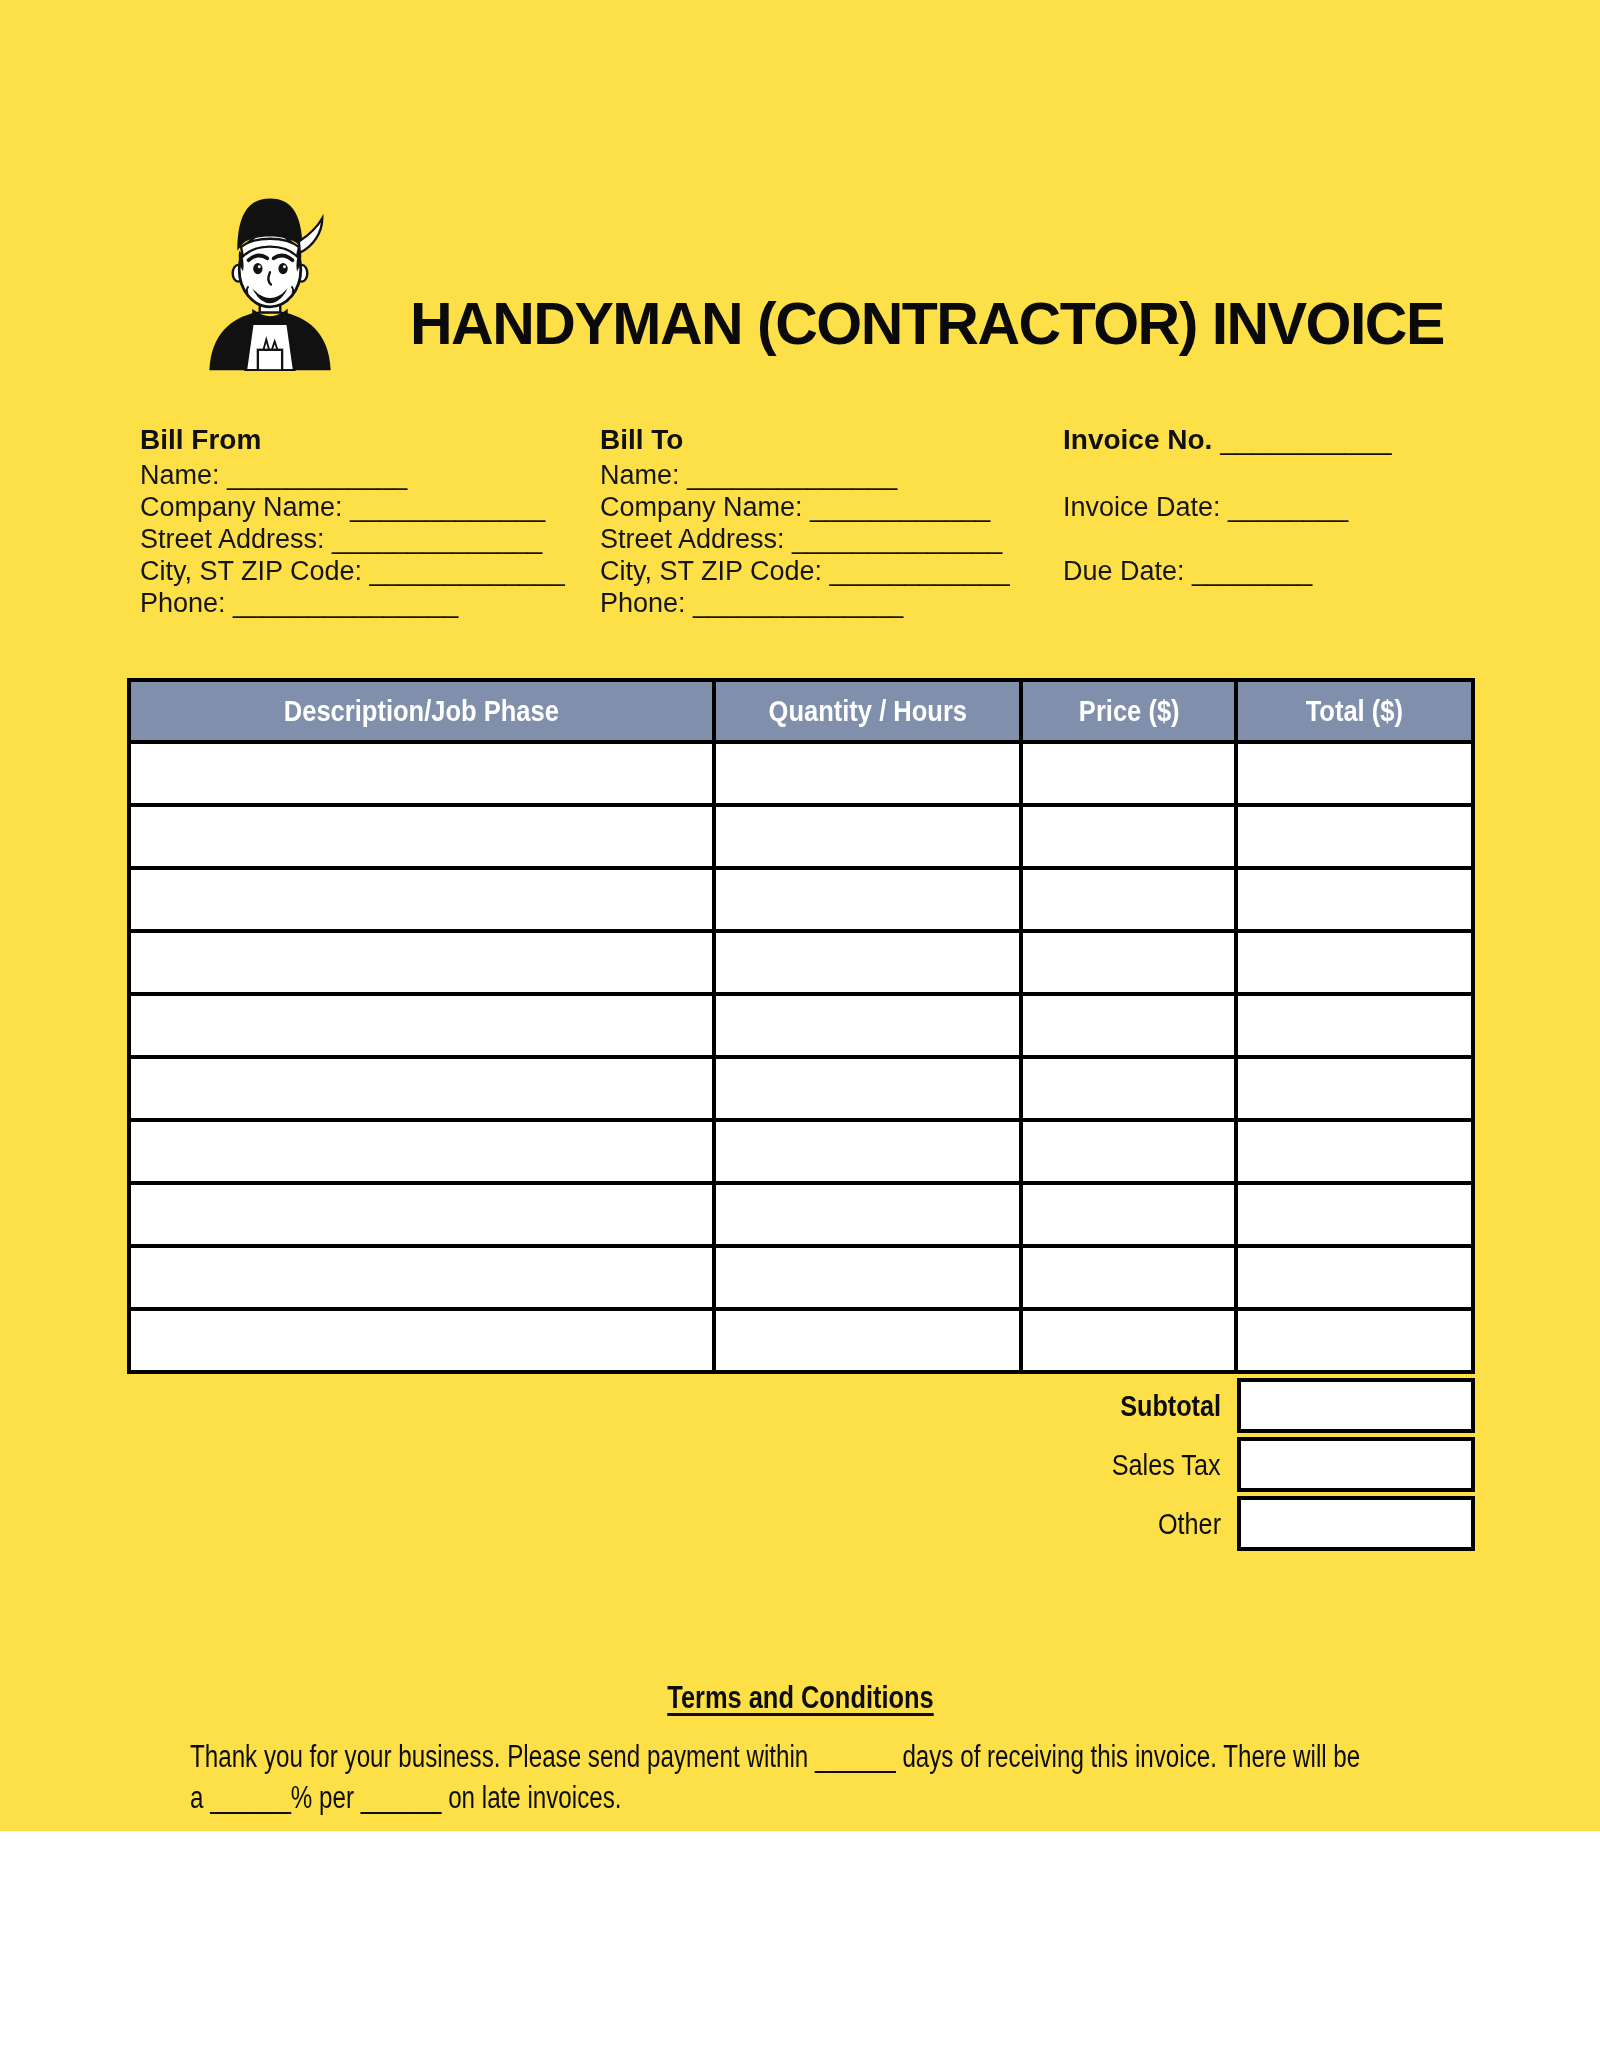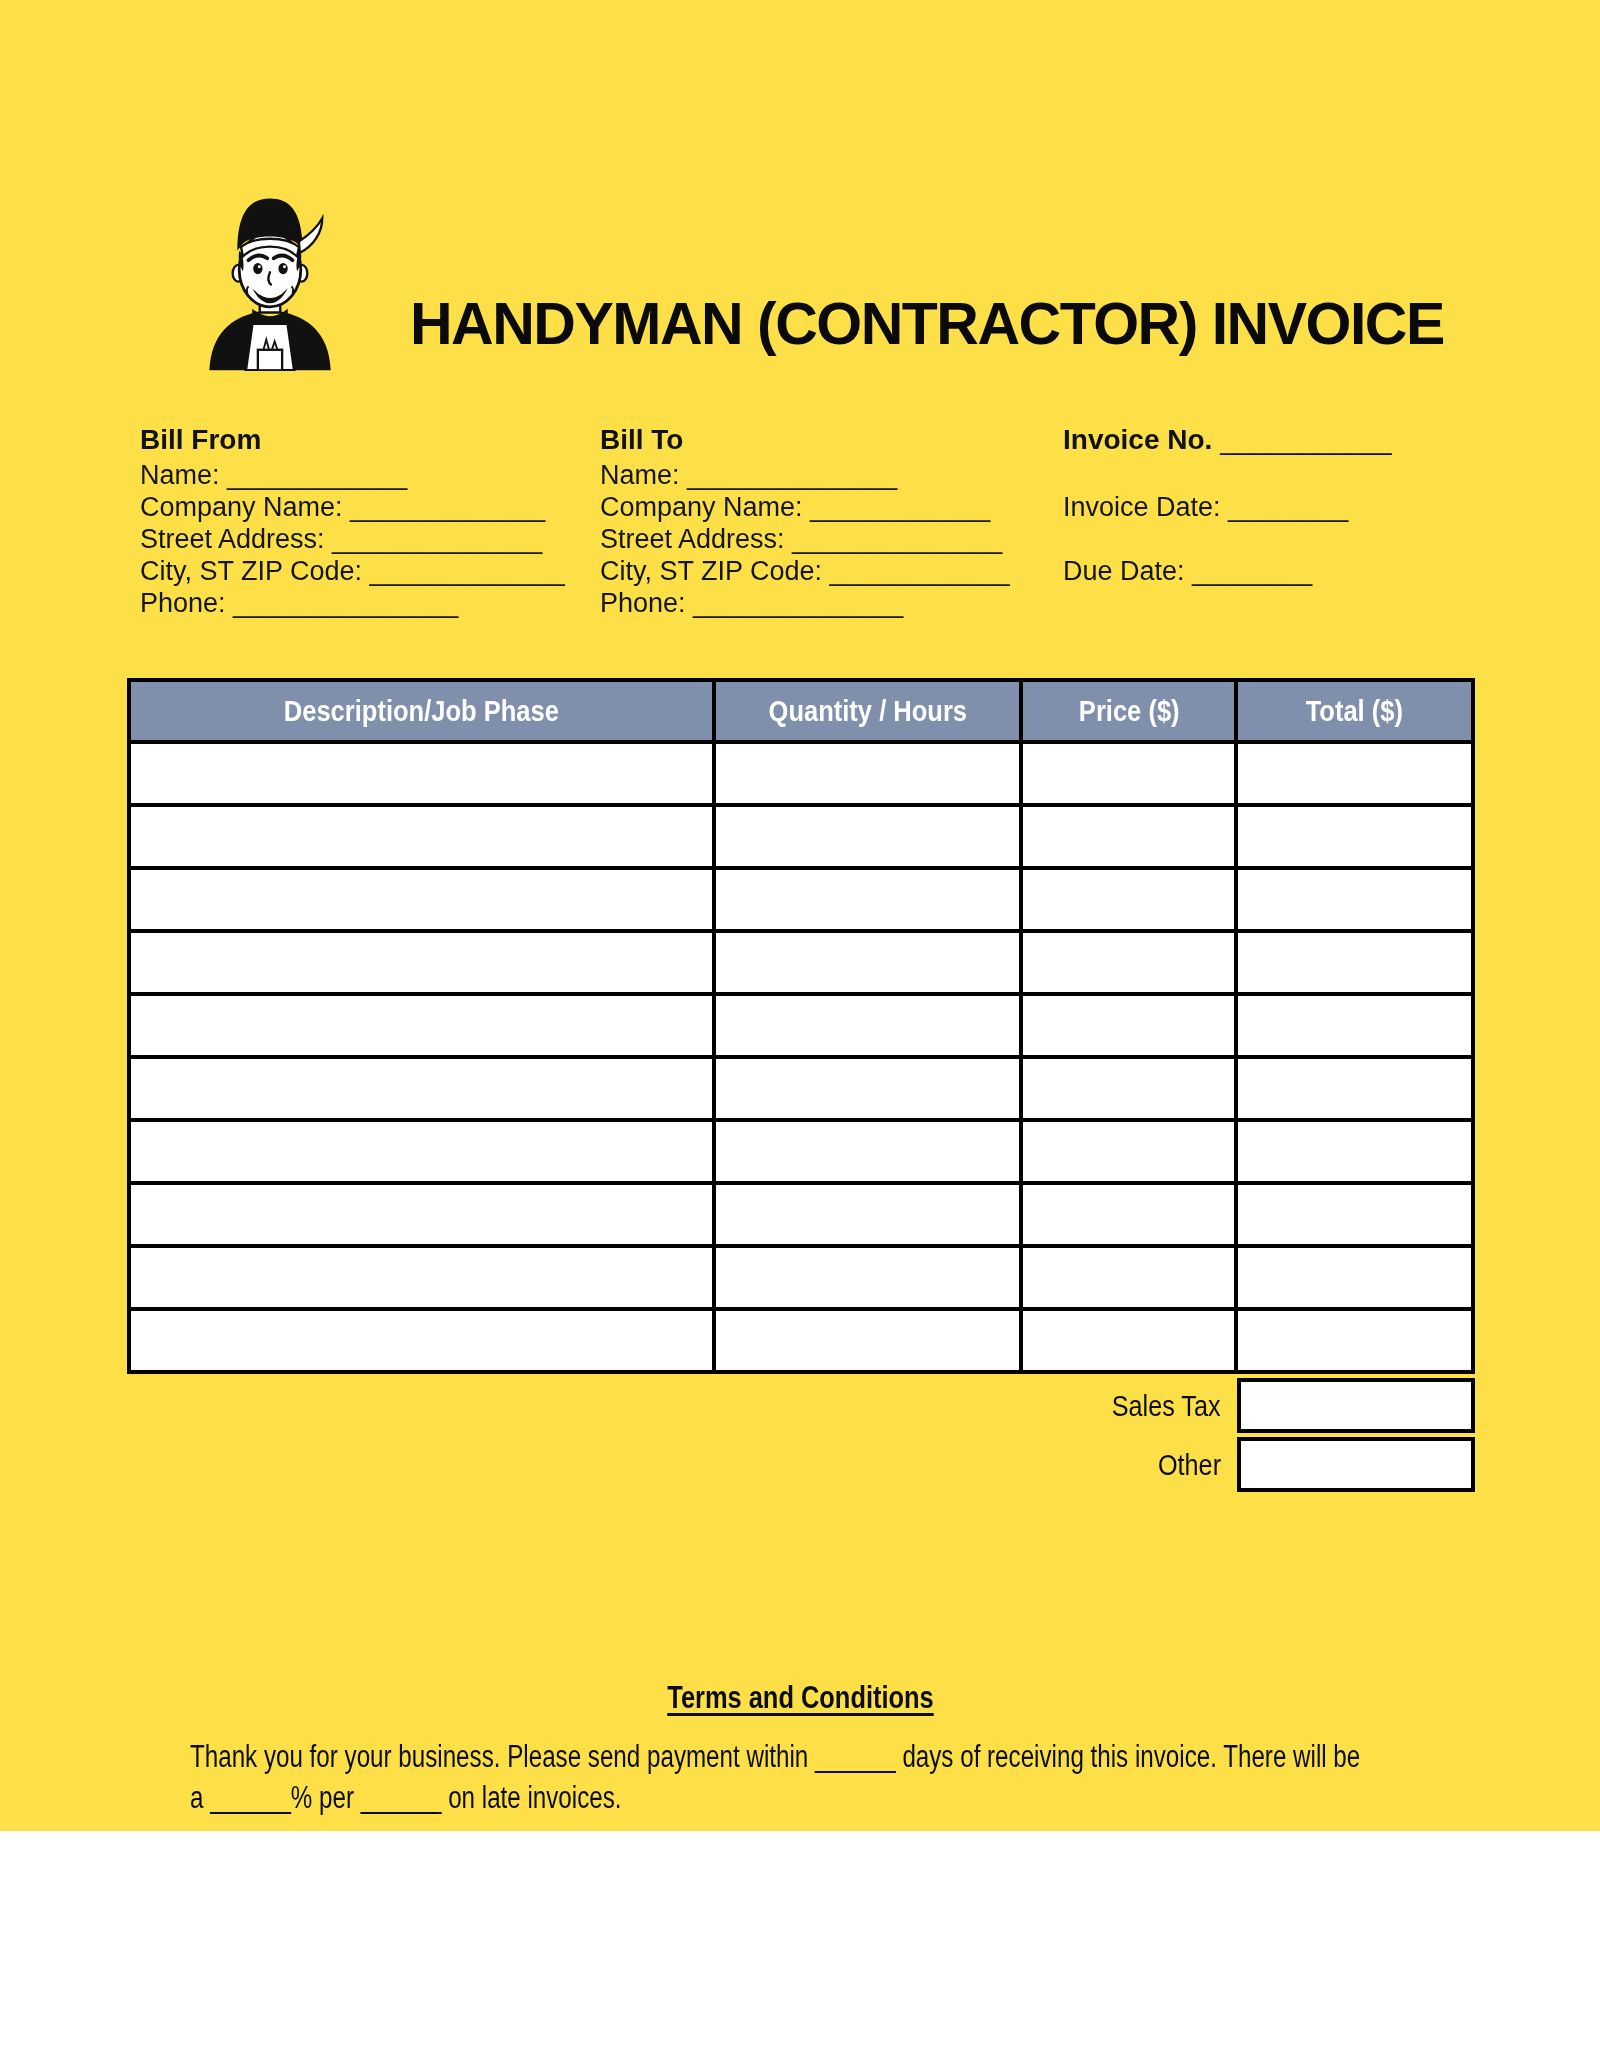--- a/index.html
+++ b/index.html
@@ -220,20 +220,24 @@
             <td></td>
             <td></td>
             <td></td>
           </tr>
         </tbody>
     </table>
   </div>
 
   <div class="abs totals">
     <div class="trow">
+      <span class="tlabel b">Subtotal</span>
+      <div class="tbox"></div>
+    </div>
+    <div class="trow">
       <span class="tlabel">Sales Tax</span>
       <div class="tbox"></div>
     </div>
     <div class="trow">
       <span class="tlabel">Other</span>
       <div class="tbox"></div>
     </div>
   </div>
 
   <div class="abs terms-heading">

